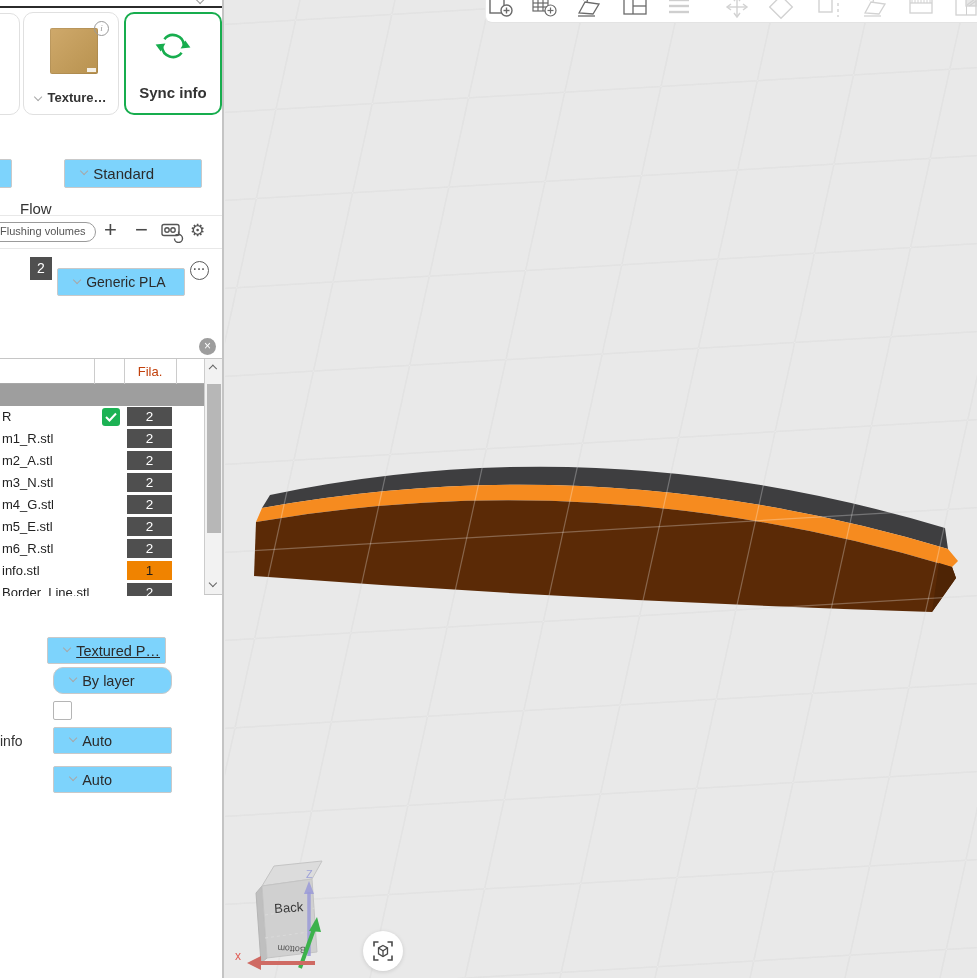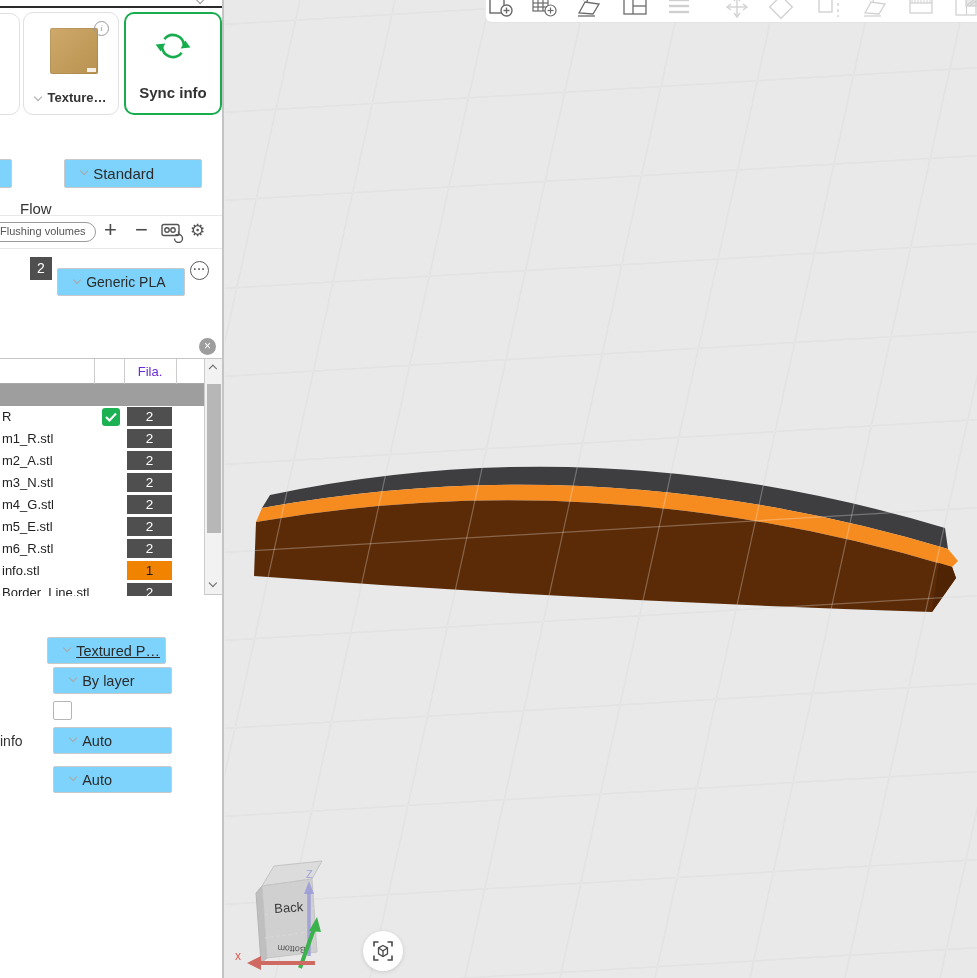--- a/index.html
+++ b/index.html
@@ -25,21 +25,21 @@
   .badge-idx{position:absolute;width:22px;height:23px;background:#4f4f4f;color:#fff;text-align:center;line-height:23px;font-size:14px;}
   .ellipsis-circle{position:absolute;width:17px;height:17px;border:1.5px solid #5a5a5a;border-radius:50%;text-align:center;font-size:11px;font-weight:bold;color:#5a5a5a;line-height:14px;letter-spacing:.5px;background:#fff;}
   .bar{position:absolute;left:0;width:222px;background:#f1f1f1;border-top:1px solid #dddddd;border-bottom:1px solid #dddddd;}
   .toggle{position:absolute;width:30px;height:17px;background:#c6c6c6;border-radius:9px;}
   .toggle .knob{position:absolute;left:2px;top:2px;width:13px;height:13px;background:#fff;border-radius:50%;box-shadow:0 0 2px rgba(0,0,0,.25);}
   .close-btn{position:absolute;width:17px;height:17px;background:#9d9d9d;border-radius:50%;display:flex;align-items:center;justify-content:center;color:#fff;font-size:12px;line-height:17px;}
   
   #obj-table{position:absolute;left:0;top:358px;width:222px;height:237px;border-top:1px solid #c6c6c6;border-bottom:1px solid #c6c6c6;background:#fff;box-sizing:border-box;}
   #obj-header{position:absolute;left:0;top:0;width:204px;height:25px;border-bottom:1px solid #a8a8a8;box-sizing:border-box;}
   .hsep{position:absolute;top:0;width:1px;height:25px;background:#cccccc;}
-  .fila-h{position:absolute;left:124px;top:0;width:52px;text-align:center;font-size:13px;color:#6d28d9;line-height:25px;}
+  .fila-h{position:absolute;left:124px;top:0;width:52px;text-align:center;font-size:13px;color:#c2410c;line-height:25px;}
   #obj-rows{position:absolute;left:0;top:25px;width:204px;height:212px;overflow:hidden;}
   .trow{position:relative;width:204px;height:22px;background:#fff;}
   .trow.sel{background:#9e9e9e;}
   .tname{position:absolute;left:2px;top:0;font-size:13px;color:#222;line-height:22px;white-space:nowrap;}
   .tcheck{position:absolute;left:102px;top:2px;width:18px;height:18px;background:#1cb254;border-radius:3px;display:flex;align-items:center;justify-content:center;}
   .tbadge{position:absolute;left:127px;top:1px;width:45px;height:19px;text-align:center;line-height:19px;font-size:13.5px;}
   .tbadge.dark{background:#4f4f4f;color:#fff;}
   .tbadge.orange{background:#f08300;color:#1c1c1c;}
   #scrollbar{position:absolute;left:204px;top:0;width:18px;height:235px;background:#f2f2f2;border-left:1px solid #cccccc;box-sizing:border-box;}
   .sb-thumb{position:absolute;left:2px;top:25px;width:14px;height:149px;background:#b7b7b7;}
@@ -178,21 +178,21 @@
       <span class="sb-arrow sb-up"></span>
       <div class="sb-thumb"></div>
       <span class="sb-arrow sb-down"></span>
     </div>
   </div>
 
   <div class="dd" style="left:47px;top:637px;width:119px;height:27px;text-decoration:underline;">
       <span class="chev"></span>
       <span>Textured P…</span>
     </div>
-  <div class="dd" style="left:53px;top:667px;width:119px;height:27px;">
+  <div class="dd" style="left:53px;top:667px;width:119px;height:27px;border-radius:10px;">
       <span class="chev"></span>
       <span>By layer</span>
     </div>
   <div class="checkbox-empty" style="left:53px;top:701px;"></div>
   <span class="lbl" style="left:0;top:733px;">info</span>
   <div class="dd" style="left:53px;top:727px;width:119px;height:27px;">
       <span class="chev"></span>
       <span>Auto</span>
     </div>
   <div class="dd" style="left:53px;top:766px;width:119px;height:27px;">

